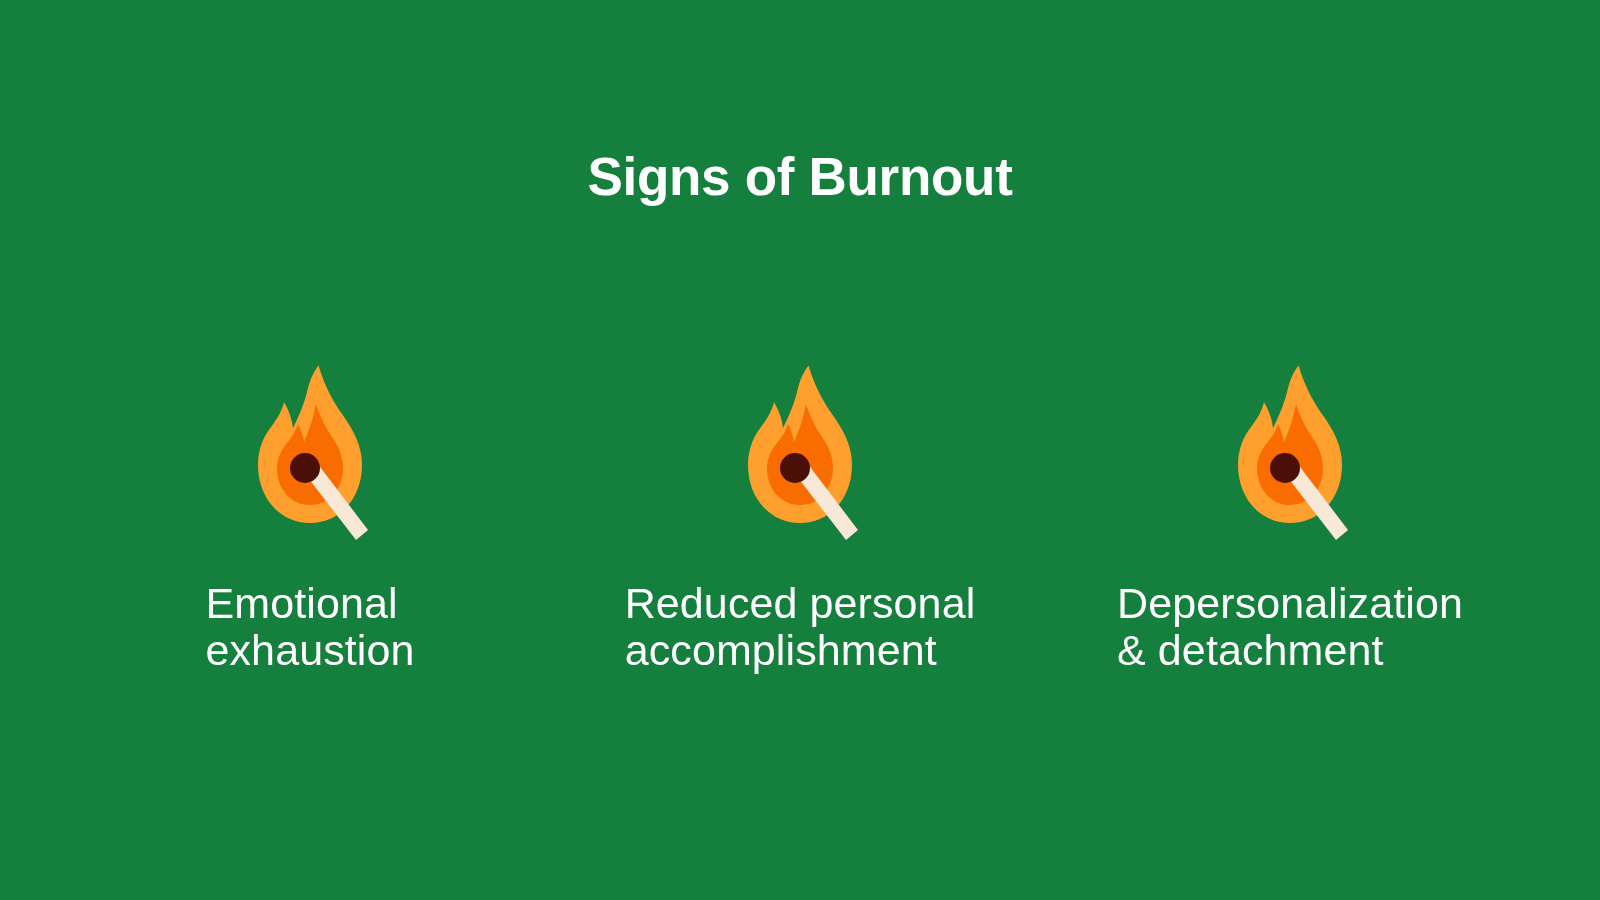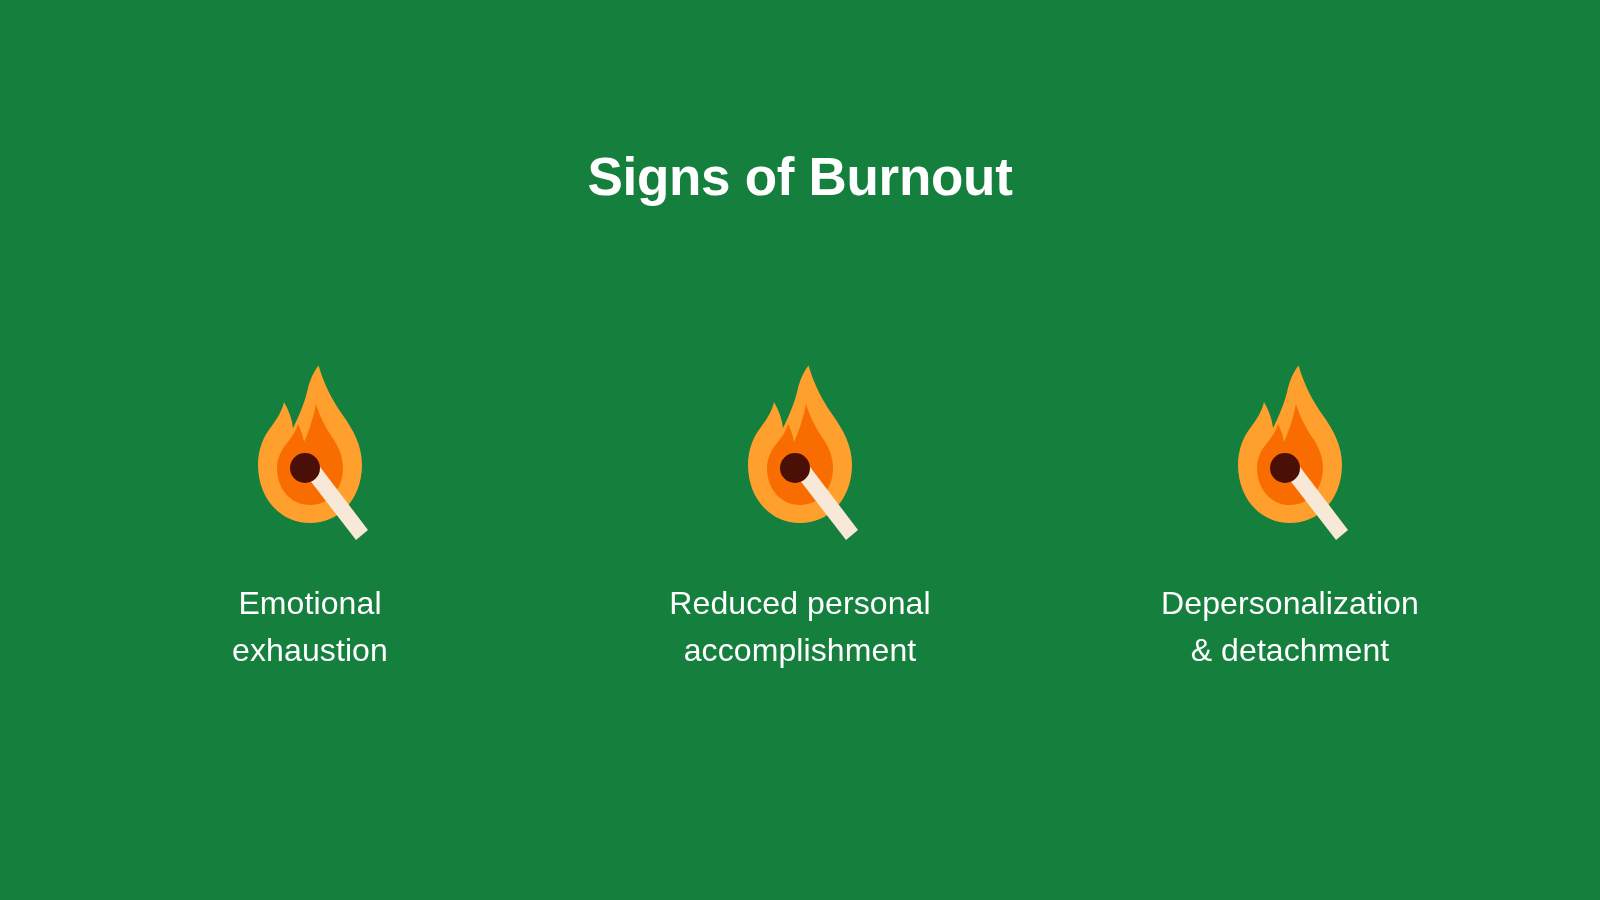--- a/index.html
+++ b/index.html
@@ -66,22 +66,22 @@
 
   .icon-wrap svg {
     display: block;
     width: 132px;
     height: 186px;
     overflow: visible;
   }
 
   .caption {
     margin-top: 32px;
-    text-align: center;
-    font-size: 32px;
+    text-align: left;
+    font-size: 43px;
     font-weight: 400;
     line-height: 47px;
     color: #ffffff;
     letter-spacing: 0.1px;
     white-space: pre-line;
   }
 </style>
 </head>
 <body>
 

